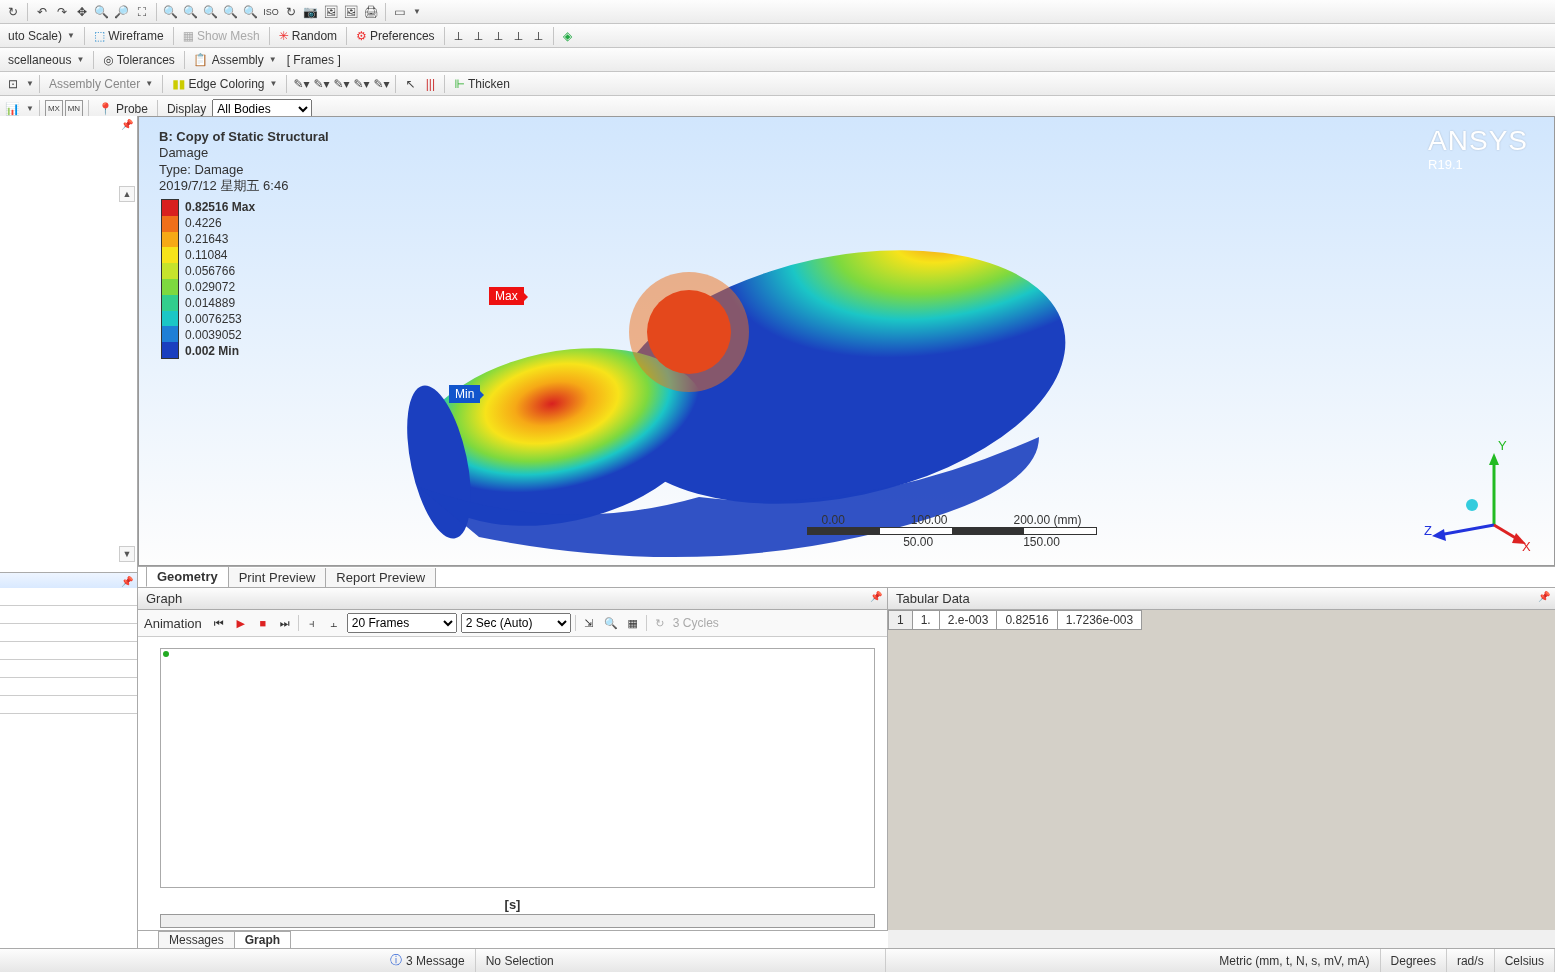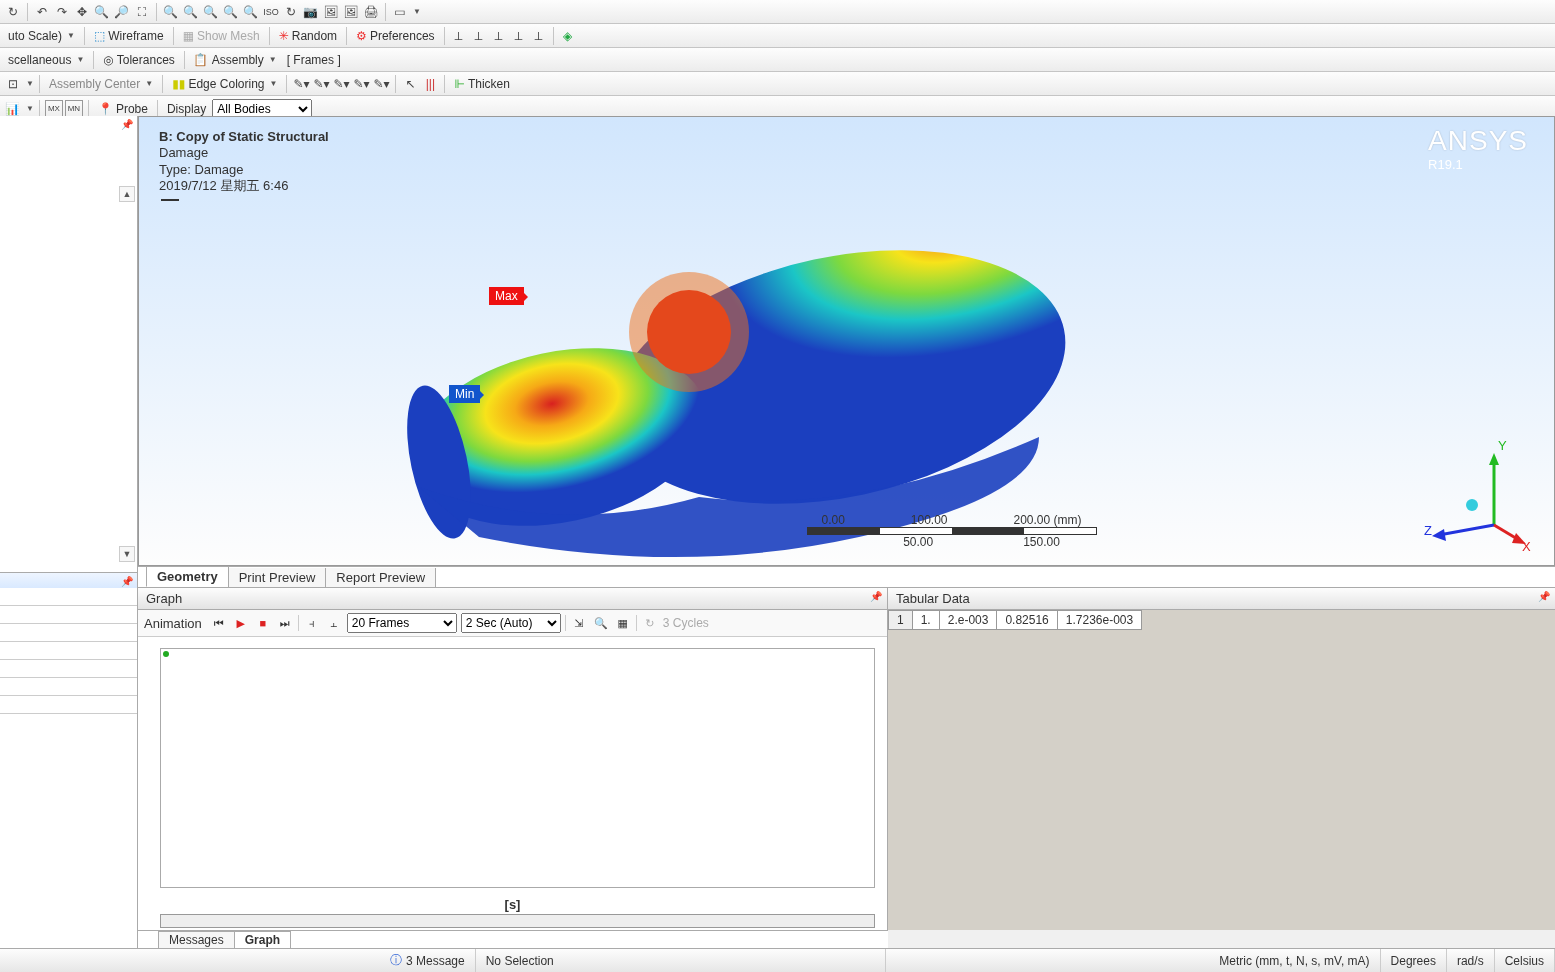--- a/index.html
+++ b/index.html
@@ -237,20 +237,32 @@
           <div style="background: rgb(216, 32, 31); height: 16px;"></div>
           <div style="background: rgb(239, 111, 26); height: 16px;"></div>
           <div style="background: rgb(246, 169, 22); height: 16px;"></div>
           <div style="background: rgb(247, 227, 26); height: 16px;"></div>
           <div style="background: rgb(198, 227, 44); height: 16px;"></div>
           <div style="background: rgb(125, 217, 63); height: 16px;"></div>
           <div style="background: rgb(50, 206, 141); height: 16px;"></div>
           <div style="background: rgb(27, 198, 198); height: 16px;"></div>
           <div style="background: rgb(31, 127, 214); height: 16px;"></div>
           <div style="background: rgb(27, 63, 191); height: 16px;"></div>
+        </div>
+      <div class="legend-labels" id="legend-labels">
+          <div style="font-weight: bold;">0.82516 Max</div>
+          <div>0.4226</div>
+          <div>0.21643</div>
+          <div>0.11084</div>
+          <div>0.056766</div>
+          <div>0.029072</div>
+          <div>0.014889</div>
+          <div>0.0076253</div>
+          <div>0.0039052</div>
+          <div style="font-weight: bold;">0.002 Min</div>
         </div>
     </div>
   </div>
 
   <svg class="contour-svg" width="780" height="380">
     <defs>
       <radialGradient id="hot" cx="50%" cy="30%">
         <stop offset="0%" stop-color="#d8201f"></stop>
         <stop offset="25%" stop-color="#f6a916"></stop>
         <stop offset="45%" stop-color="#f7e31a"></stop>
@@ -330,21 +342,21 @@
   <div class="anim-bar">
     <span class="lbl">Animation</span>
     <span class="ctl">⏮</span>
     <span class="ctl" style="color:#d22">▶</span>
     <span class="ctl" style="color:#d22">■</span>
     <span class="ctl">⏭</span>
     <span class="sep" style="height:16px;width:1px;background:#ccc"></span>
     <span class="ctl">⫞</span>
     <span class="ctl">⫠</span>
     <select style="width:110px"><option>20 Frames</option></select>
-    <select style="width:100px"><option>2 Sec (Auto)</option></select>
+    <select style="width:110px"><option>2 Sec (Auto)</option></select>
     <span class="sep" style="height:16px;width:1px;background:#ccc"></span>
     <span class="ctl">⇲</span>
     <span class="ctl">🔍</span>
     <span class="ctl">▦</span>
     <span class="sep" style="height:16px;width:1px;background:#ccc"></span>
     <span class="ctl" style="color:#aaa">↻</span>
     <span style="color:#aaa">3 Cycles</span>
   </div>
   <div class="graph-plot">
     <div class="pt"></div>

